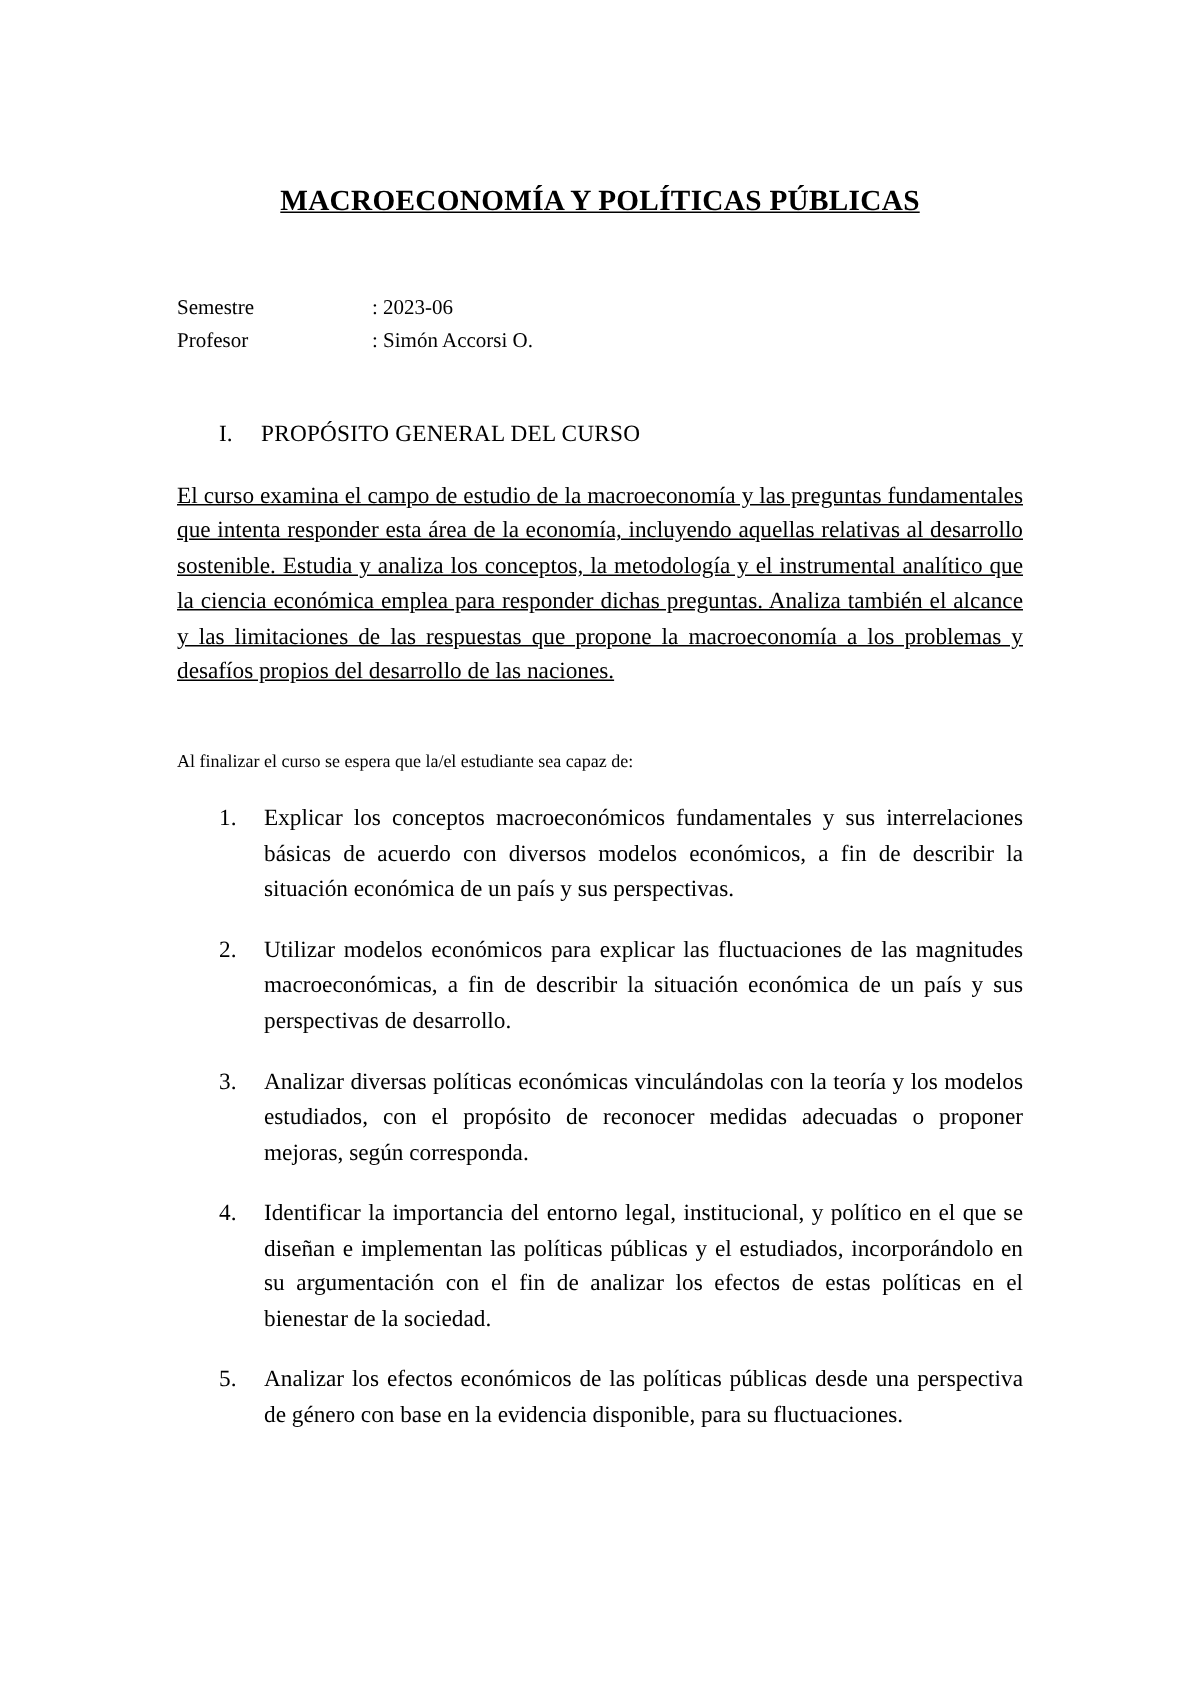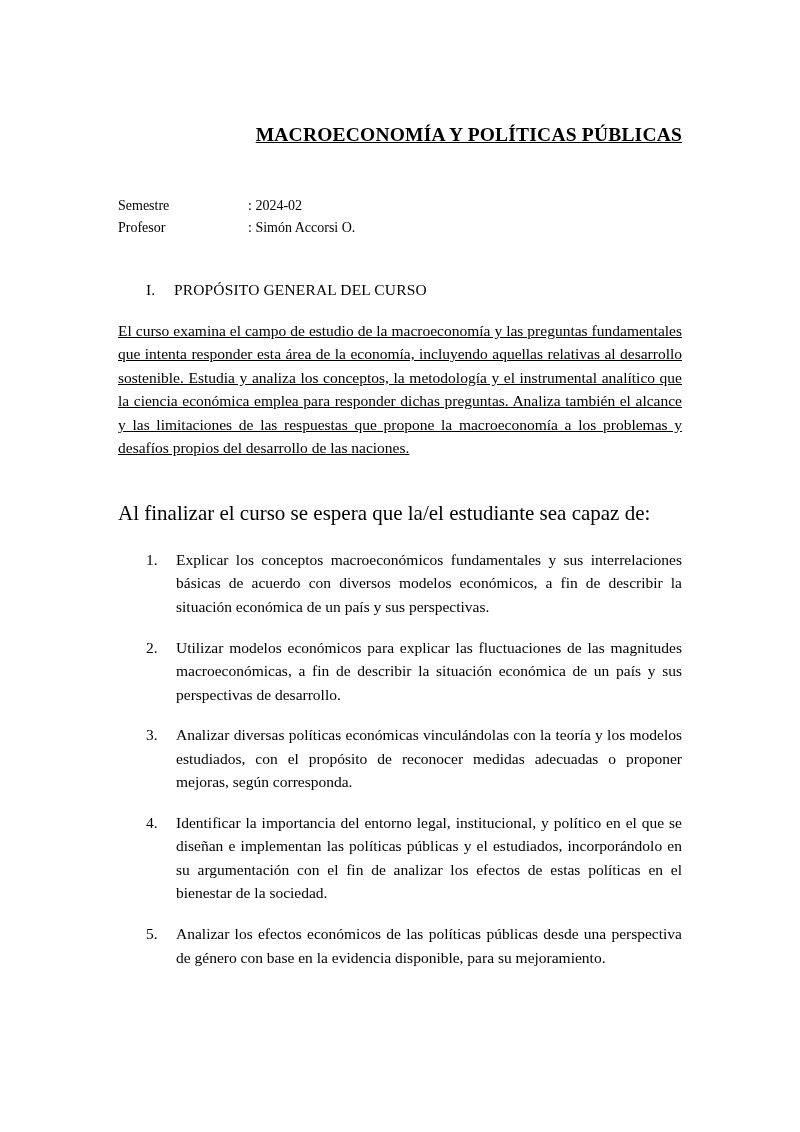--- a/index.html
+++ b/index.html
@@ -15,21 +15,21 @@
   }
   .page {
     position: relative;
     width: 800px;
     height: 1132px;
     box-sizing: border-box;
     padding: 100px 118px 60px 118px;
     background: #ffffff;
   }
   .doc-title {
-    text-align: right;
+    text-align: center;
     font-size: 19.5px;
     font-weight: bold;
     text-decoration: underline;
     letter-spacing: 0.2px;
     margin: 22px 0 0 0;
     line-height: 1.3;
   }
   .meta {
     margin-top: 48px;
     font-size: 14px;
@@ -61,21 +61,21 @@
   }
   p.body-text {
     margin: 20px 0 0 0;
     font-size: 15.5px;
     line-height: 1.52;
     text-align: justify;
     text-decoration: underline;
   }
   p.intro-line {
     margin: 22px 0 0 0;
-    font-size: 21px;
+    font-size: 12px;
     line-height: 1.52;
     text-align: left;
   }
   ol.outcomes {
     margin: 18px 0 0 0;
     padding: 0;
     list-style: none;
   }
   ol.outcomes li {
     position: relative;
@@ -97,21 +97,21 @@
 </head>
 <body>
 
 <div class="page">
 
   <h1 class="doc-title">MACROECONOMÍA Y POLÍTICAS PÚBLICAS</h1>
 
   <div class="meta">
     <div class="meta-row">
       <span class="meta-label">Semestre</span>
-      <span class="meta-value">: 2024-02</span>
+      <span class="meta-value">: 2023-06</span>
     </div>
     <div class="meta-row">
       <span class="meta-label">Profesor</span>
       <span class="meta-value">: Simón Accorsi O.</span>
     </div>
   </div>
 
   <div class="section-heading">
     <span class="section-num">I.</span>
     <span class="section-title">PROPÓSITO GENERAL DEL CURSO</span>
@@ -136,17 +136,17 @@
     <li>
       <span class="num">3.</span>
       <span>Analizar diversas políticas económicas vinculándolas con la teoría y los modelos estudiados, con el propósito de reconocer medidas adecuadas o proponer mejoras, según corresponda.</span>
     </li>
     <li>
       <span class="num">4.</span>
       <span>Identificar la importancia del entorno legal, institucional, y político en el que se diseñan e implementan las políticas públicas y el estudiados, incorporándolo en su argumentación con el fin de analizar los efectos de estas políticas en el bienestar de la sociedad.</span>
     </li>
     <li>
       <span class="num">5.</span>
-      <span>Analizar los efectos económicos de las políticas públicas desde una perspectiva de género con base en la evidencia disponible, para su mejoramiento.</span>
+      <span>Analizar los efectos económicos de las políticas públicas desde una perspectiva de género con base en la evidencia disponible, para su fluctuaciones.</span>
     </li>
   </ol>
 
 </div>
 
 </body></html>

